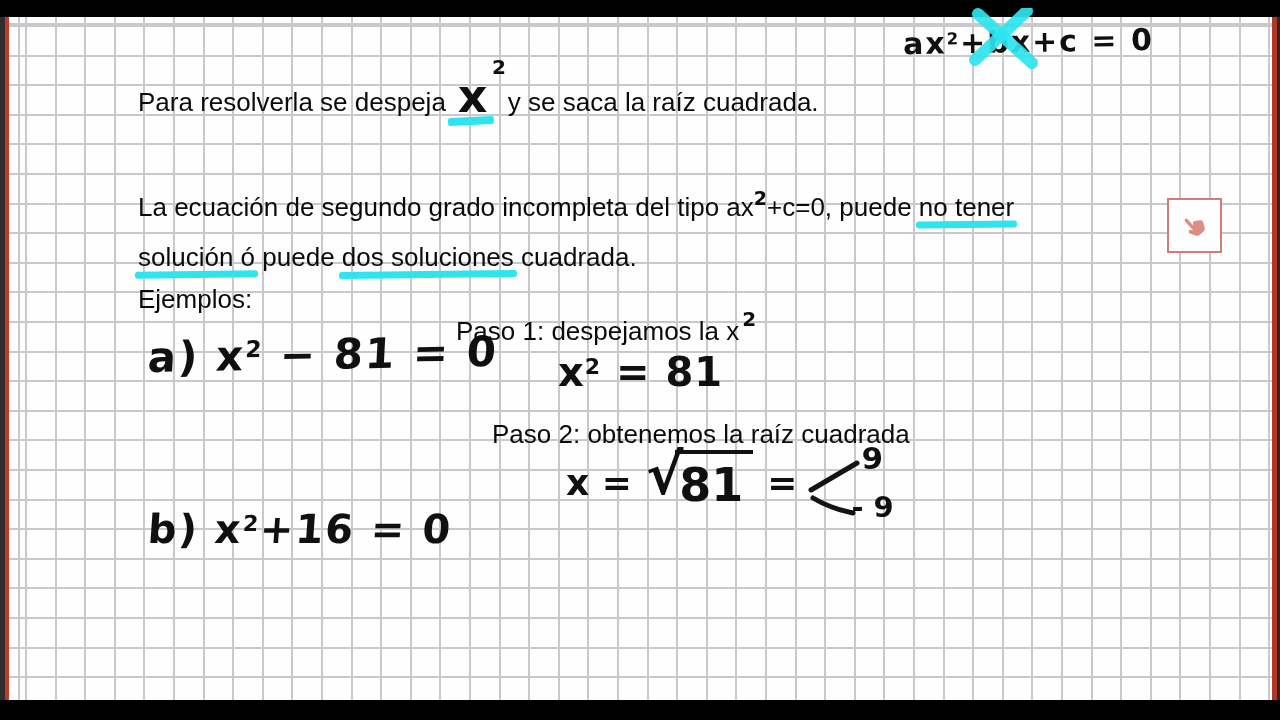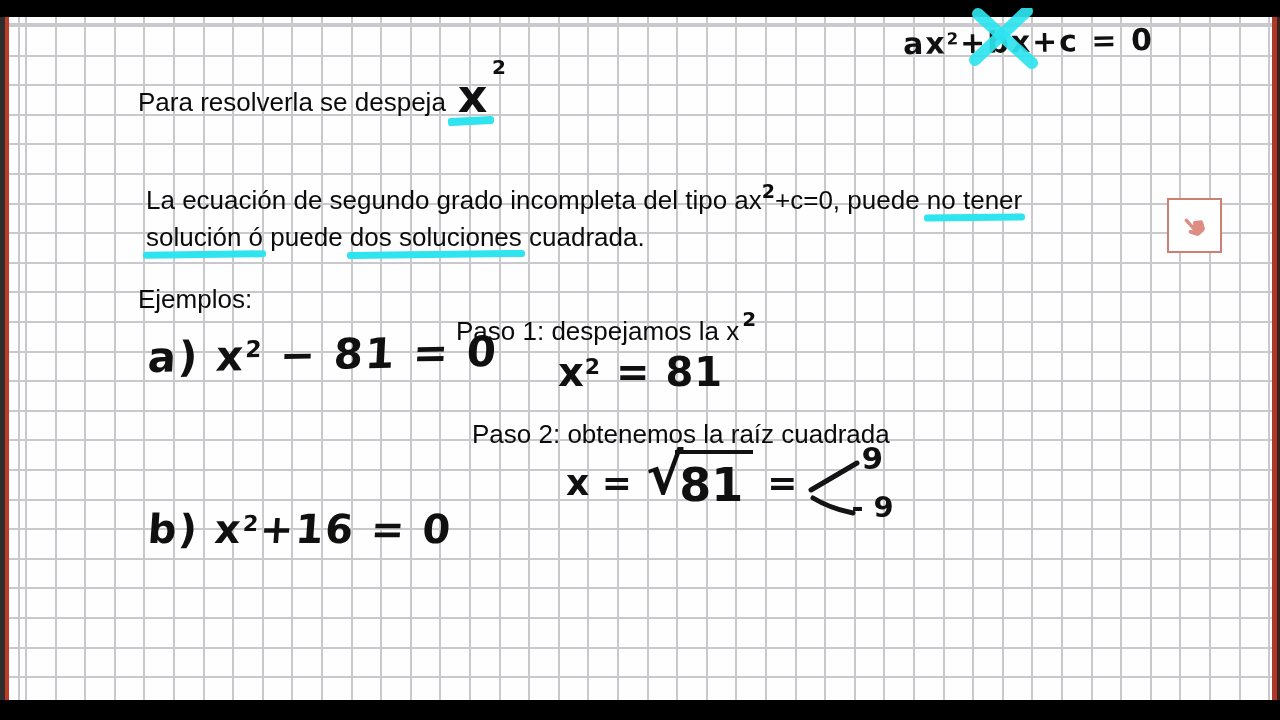--- a/index.html
+++ b/index.html
@@ -34,33 +34,33 @@
 
   
   #intro{left:138px;top:81px;display:flex;align-items:baseline;}
   #handXwrap{display:inline-block;position:relative;width:44px;height:30px;margin:0 8px 0 10px;}
   #handXwrap .bigx{position:absolute;left:2px;bottom:-8px;font-size:46px;line-height:1;}
   #handXwrap .xsup{position:absolute;right:-6px;top:-26px;font-size:20px;}
   #handXwrap .xline{position:absolute;left:-8px;bottom:-14px;width:46px;height:8px;
     background:#2ee4ee;border-radius:3px;transform:rotate(-3deg);}
 
   
-  #para{left:146px;top:183px;line-height:35px;}
+  #para{left:138px;top:183px;line-height:48px;}
   #para .ln{white-space:nowrap;}
   #para .psup{font-family:"DejaVu Sans",sans-serif;font-weight:700;font-size:19px;
     position:relative;top:-11px;}
 
   #ejemplos{left:138px;top:284px;}
 
   #exA{left:148px;top:330px;font-size:42px;letter-spacing:2px;transform:skewX(-4deg) rotate(-1deg);}
   #paso1{left:456px;top:316px;}
   #paso1 .psup{font-family:"DejaVu Sans",sans-serif;font-weight:700;font-size:20px;
     position:relative;top:-14px;left:3px;}
   #res1{left:558px;top:349px;font-size:40px;letter-spacing:1px;}
-  #paso2{left:472px;top:419px;}
+  #paso2{left:492px;top:419px;}
 
   
   #rootRow{left:566px;top:446px;display:flex;align-items:flex-start;font-size:36px;}
   #rootRow .lhs{margin-top:16px;}
   #radical{display:flex;align-items:flex-start;margin:0 10px 0 14px;}
   .rad-sign{font-size:56px;line-height:.9;margin-top:4px;}
   .radicand{font-size:46px;border-top:4px solid #111;padding:4px 10px 0 4px;margin-left:-8px;margin-top:4px;}
   #rootRow .req{margin-top:16px;margin-left:4px;}
   #branch{position:relative;width:130px;height:86px;margin-left:10px;margin-top:0;}
   #branch svg{position:absolute;left:0;top:0;}
@@ -97,20 +97,21 @@
   </svg>
 </div>
 
 <div class="abs typed" id="intro">
   <span>Para resolverla se despeja</span>
   <span class="hand" id="handXwrap">
     <span class="bigx">x</span>
     <span class="xsup">2</span>
     <span class="xline"></span>
   </span>
+  <span>y se saca la raíz cuadrada.</span>
 </div>
 
 <div class="abs typed" id="para">
   <div class="ln">
     <span>La ecuación de segundo grado incompleta del tipo ax</span><span class="psup">2</span><span>+c=0, puede </span><span class="cyan-ul">no tener</span>
   </div>
   <div class="ln">
     <span class="cyan-ul">solución ó</span><span> puede </span><span class="cyan-ul">dos soluciones</span><span> cuadrada.</span>
   </div>
 </div>

